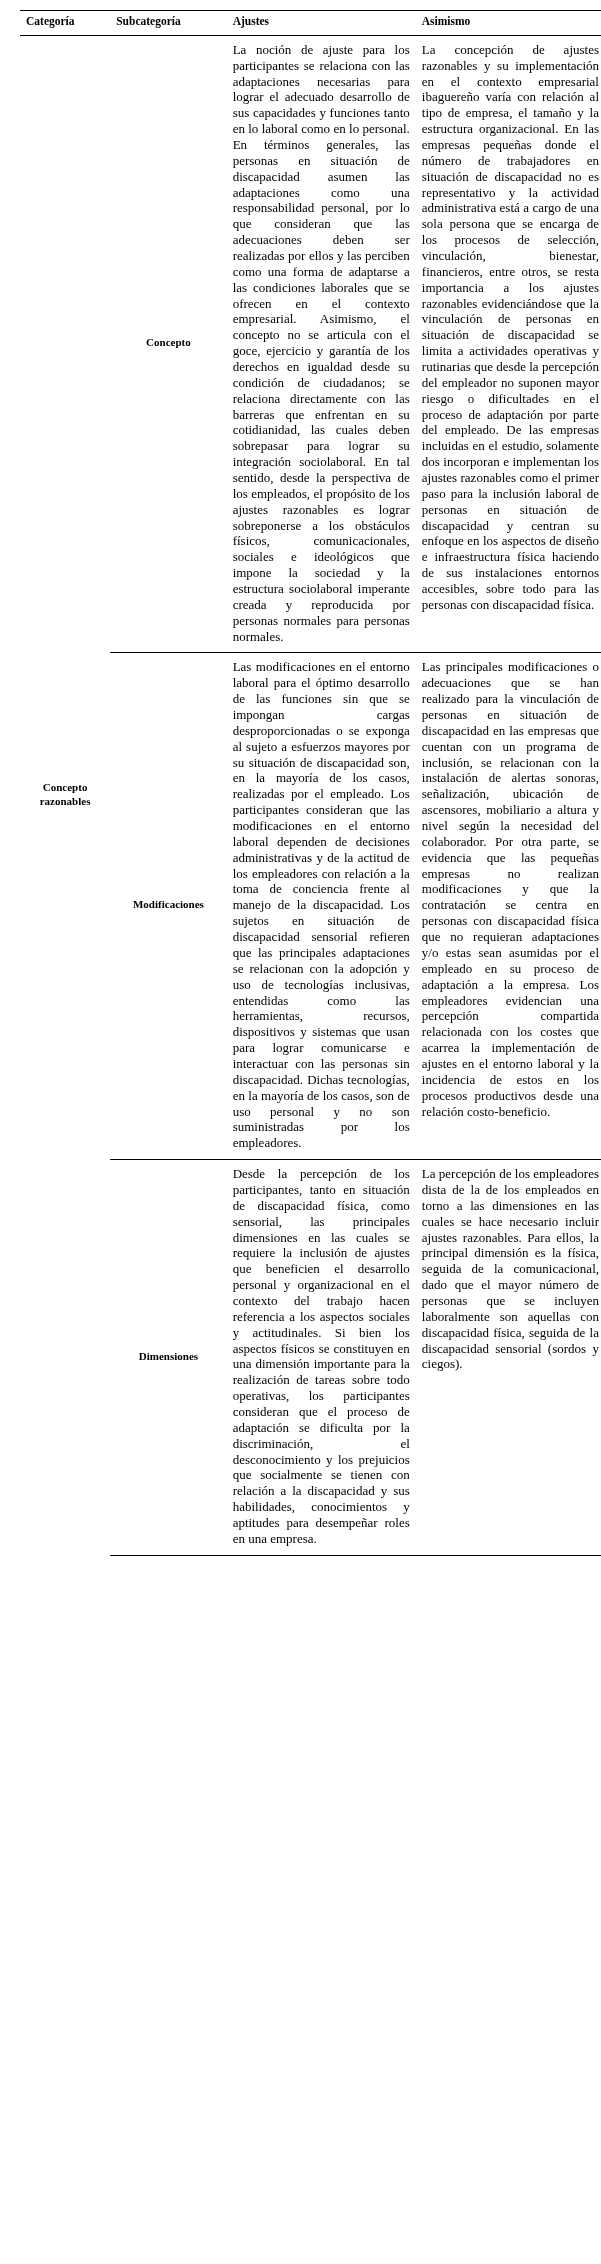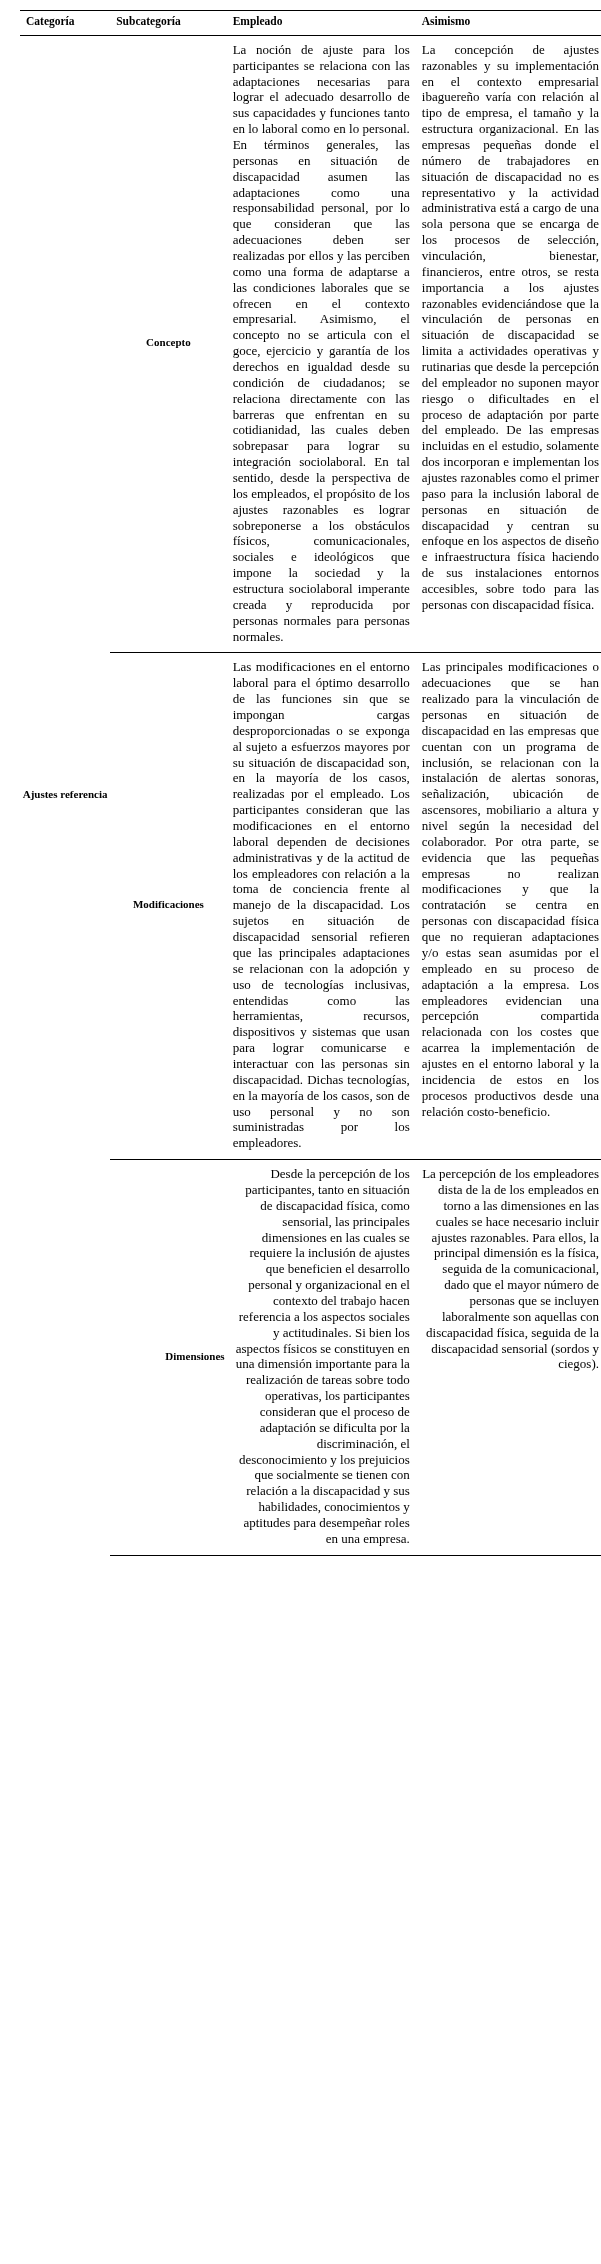--- a/index.html
+++ b/index.html
@@ -67,45 +67,44 @@
     padding-left: 2px;
     padding-right: 2px;
     line-height: 1.25;
     margin-top: 32px;
   }
   tbody tr.row-sep > td {
     border-top: 0.9px solid #000;
   }
   tbody tr:last-child > td {
     border-bottom: 1.3px solid #000;
-    text-align: right;
   }
 </style>
 </head>
 <body>
 
 <div class="page">
   <table class="matrix">
     <colgroup>
       <col class="c-cat">
       <col class="c-sub">
       <col class="c-emp">
       <col class="c-empr">
     </colgroup>
     <thead>
       <tr>
         <th class="h-cat">Categoría</th>
         <th>Subcategoría</th>
-        <th>Empleado</th>
+        <th>Ajustes</th>
         <th>Asimismo</th>
       </tr>
     </thead>
     <tbody>
       <tr>
-        <td class="cat" rowspan="3">Ajustes referencia</td>
+        <td class="cat" rowspan="3">Concepto razonables</td>
         <td class="sub">Concepto</td>
         <td class="txt">La noción de ajuste para los participantes se relaciona con las adaptaciones necesarias para lograr el adecuado desarrollo de sus capacidades y funciones tanto en lo laboral como en lo personal. En términos generales, las personas en situación de discapacidad asumen las adaptaciones como una responsabilidad personal, por lo que consideran que las adecuaciones deben ser realizadas por ellos y las perciben como una forma de adaptarse a las condiciones laborales que se ofrecen en el contexto empresarial. Asimismo, el concepto no se articula con el goce, ejercicio y garantía de los derechos en igualdad desde su condición de ciudadanos; se relaciona directamente con las barreras que enfrentan en su cotidianidad, las cuales deben sobrepasar para lograr su integración sociolaboral. En tal sentido, desde la perspectiva de los empleados, el propósito de los ajustes razonables es lograr sobreponerse a los obstáculos físicos, comunicacionales, sociales e ideológicos que impone la sociedad y la estructura sociolaboral imperante creada y reproducida por personas normales para personas normales.</td>
         <td class="txt">La concepción de ajustes razonables y su implementación en el contexto empresarial ibaguereño varía con relación al tipo de empresa, el tamaño y la estructura organizacional. En las empresas pequeñas donde el número de trabajadores en situación de discapacidad no es representativo y la actividad administrativa está a cargo de una sola persona que se encarga de los procesos de selección, vinculación, bienestar, financieros, entre otros, se resta importancia a los ajustes razonables evidenciándose que la vinculación de personas en situación de discapacidad se limita a actividades operativas y rutinarias que desde la percepción del empleador no suponen mayor riesgo o dificultades en el proceso de adaptación por parte del empleado. De las empresas incluidas en el estudio, solamente dos incorporan e implementan los ajustes razonables como el primer paso para la inclusión laboral de personas en situación de discapacidad y centran su enfoque en los aspectos de diseño e infraestructura física haciendo de sus instalaciones entornos accesibles, sobre todo para las personas con discapacidad física.</td>
       </tr>
       <tr class="row-sep">
         <td class="sub">Modificaciones</td>
         <td class="txt">Las modificaciones en el entorno laboral para el óptimo desarrollo de las funciones sin que se impongan cargas desproporcionadas o se exponga al sujeto a esfuerzos mayores por su situación de discapacidad son, en la mayoría de los casos, realizadas por el empleado. Los participantes consideran que las modificaciones en el entorno laboral dependen de decisiones administrativas y de la actitud de los empleadores con relación a la toma de conciencia frente al manejo de la discapacidad. Los sujetos en situación de discapacidad sensorial refieren que las principales adaptaciones se relacionan con la adopción y uso de tecnologías inclusivas, entendidas como las herramientas, recursos, dispositivos y sistemas que usan para lograr comunicarse e interactuar con las personas sin discapacidad. Dichas tecnologías, en la mayoría de los casos, son de uso personal y no son suministradas por los empleadores.</td>
         <td class="txt">Las principales modificaciones o adecuaciones que se han realizado para la vinculación de personas en situación de discapacidad en las empresas que cuentan con un programa de inclusión, se relacionan con la instalación de alertas sonoras, señalización, ubicación de ascensores, mobiliario a altura y nivel según la necesidad del colaborador. Por otra parte, se evidencia que las pequeñas empresas no realizan modificaciones y que la contratación se centra en personas con discapacidad física que no requieran adaptaciones y/o estas sean asumidas por el empleado en su proceso de adaptación a la empresa. Los empleadores evidencian una percepción compartida relacionada con los costes que acarrea la implementación de ajustes en el entorno laboral y la incidencia de estos en los procesos productivos desde una relación costo-beneficio.</td>
       </tr>
       <tr class="row-sep">

